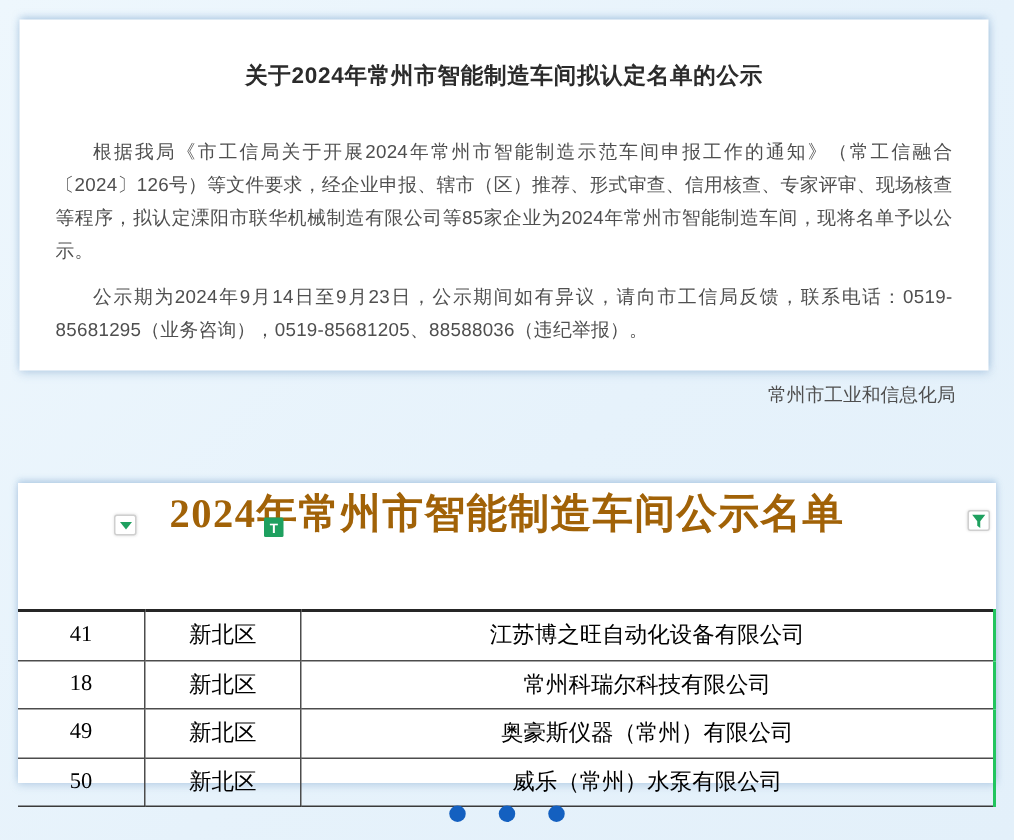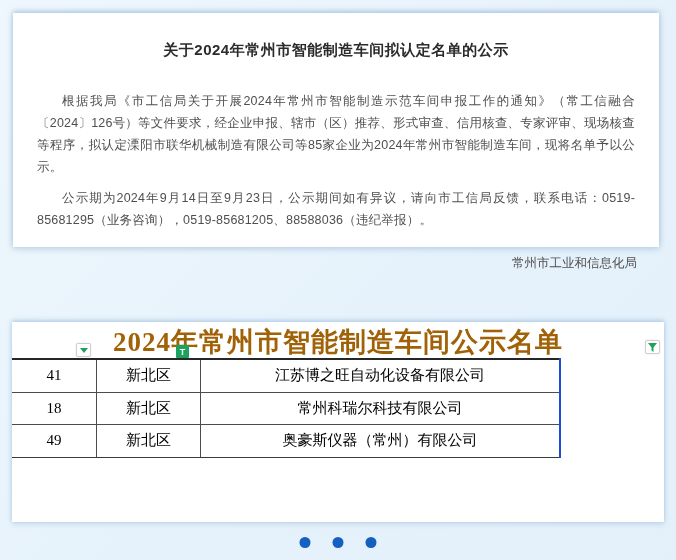--- a/index.html
+++ b/index.html
@@ -59,33 +59,34 @@
     width:0;height:0;border-left:4px solid transparent;border-right:4px solid transparent;
     border-top:5px solid #1ea05f;display:block;
   }
   .funnel svg{display:block;}
   .collab-badge{
     position:absolute;left:164px;top:23px;width:13px;height:13px;
     background:#1ea05f;color:#ffffff;font-size:9px;font-weight:bold;
     display:flex;align-items:center;justify-content:center;border-radius:1px;
   }
   table.list{
-    width:549px;border-collapse:collapse;table-layout:fixed;
+    width:652px;border-collapse:collapse;table-layout:fixed;
     font-family:"Liberation Serif","DejaVu Serif",serif;
+    margin-top:48px;
   }
   table.list td{
     height:31.6px;border:1px solid #4c4c4c;
     text-align:center;vertical-align:middle;
     font-size:15px;color:#000000;padding:0 4px;
     overflow:hidden;white-space:nowrap;
   }
   table.list tr:first-child td{border-top:2px solid #262626;}
   table.list td:first-child{border-left:none;width:76px;}
   table.list td:nth-child(2){width:95px;font-family:Liberation Mono, monospace;}
-  table.list td:last-child{border-right:2px solid #1d4ed8;}
+  table.list td:last-child{border-right:2px solid #22c55e;}
   table.list tr:last-child td{border-bottom:1.5px solid #3a3a3a;}
   
   .dots{
     position:absolute;left:50%;top:537px;transform:translateX(-50%);
     display:flex;gap:22px;
   }
   .dot{width:11px;height:11px;border-radius:50%;background:#1460c0;cursor:pointer;}
 </style>
 </head>
 <body>
@@ -126,20 +127,25 @@
       <tr>
         <td>18</td>
         <td>新北区</td>
         <td>常州科瑞尔科技有限公司</td>
       </tr>
       <tr>
         <td>49</td>
         <td>新北区</td>
         <td>奥豪斯仪器（常州）有限公司</td>
       </tr>
+      <tr>
+        <td>50</td>
+        <td>新北区</td>
+        <td>威乐（常州）水泵有限公司</td>
+      </tr>
     </tbody>
   </table>
 </div>
 
 <div class="dots">
   <span class="dot"></span>
   <span class="dot"></span>
   <span class="dot"></span>
 </div>
 

